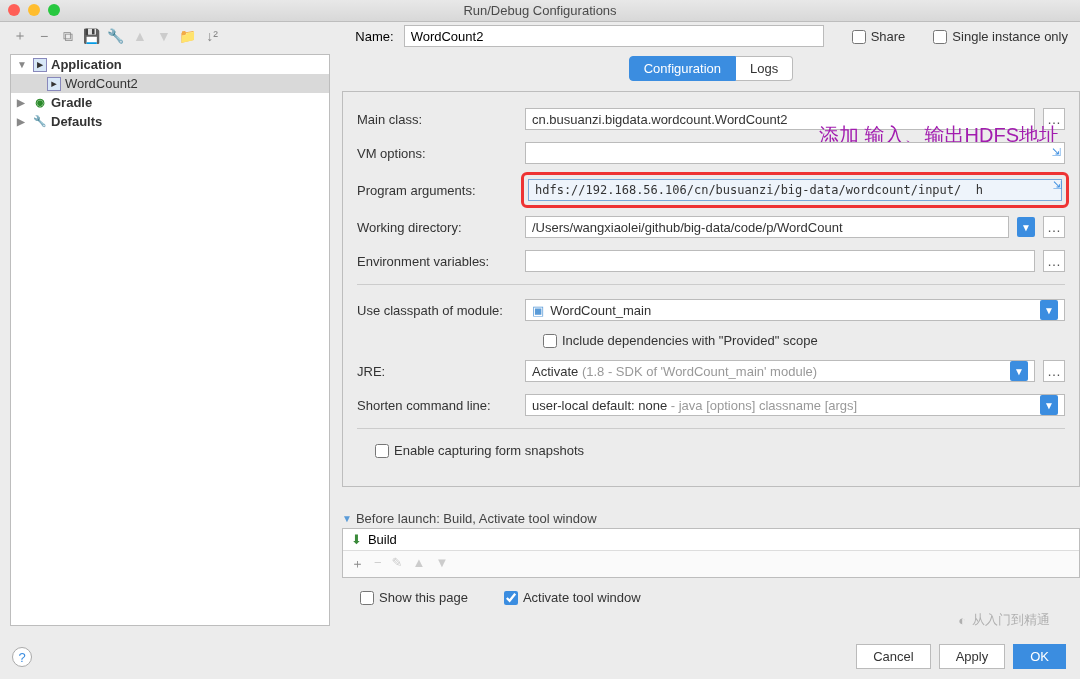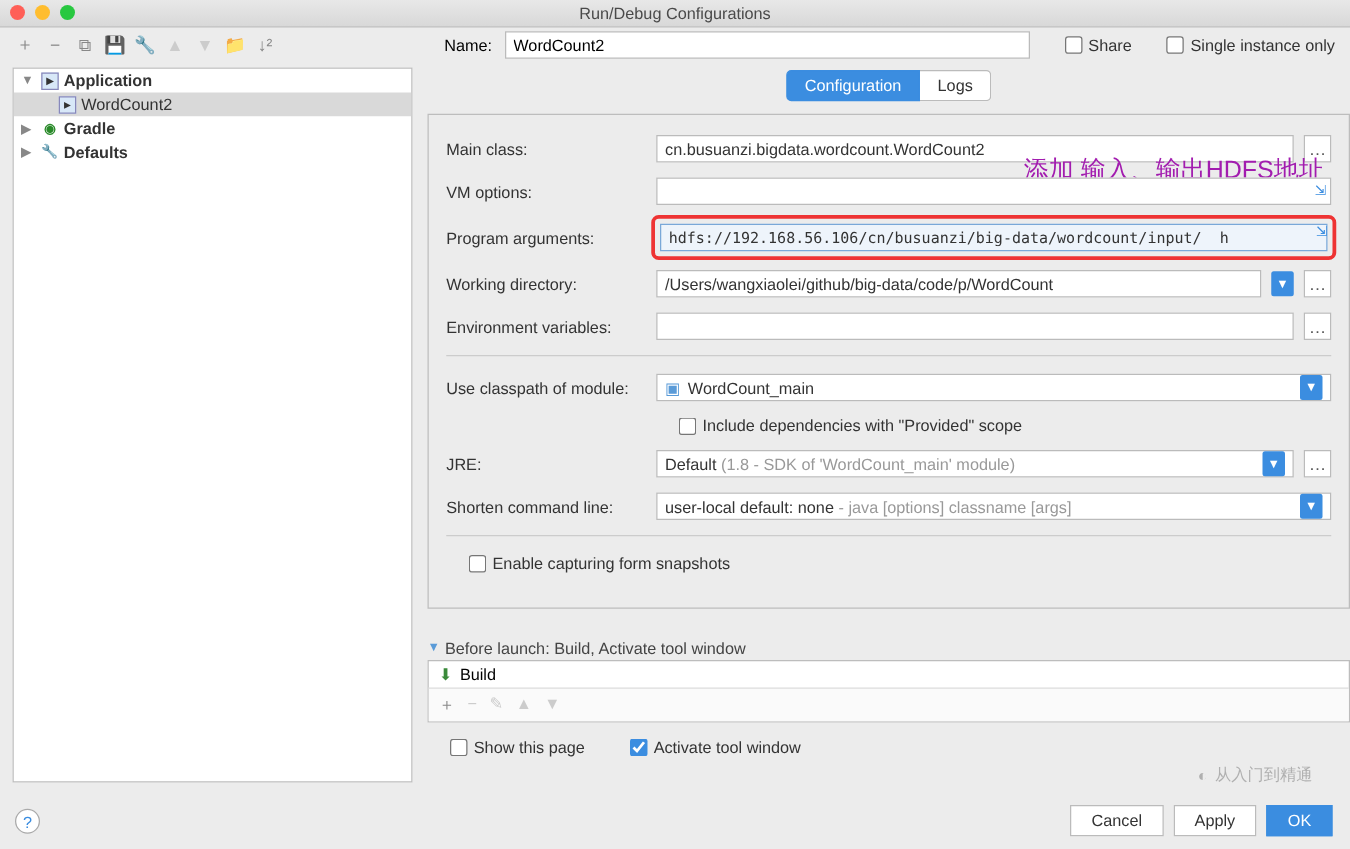--- a/index.html
+++ b/index.html
@@ -9,21 +9,21 @@
 .traffic { position: absolute; left: 8px; top: 4px; display: flex; gap: 8px; }
 .traffic span { width: 12px; height: 12px; border-radius: 50%; display: block; }
 .tl-close { background: #ff5f57; } .tl-min { background: #ffbd2e; } .tl-max { background: #28c840; }
 .title { color: #4a4a4a; font-size: 13px; }
 
 .toolbar { height: 28px; display: flex; align-items: center; gap: 8px; padding: 0 12px; }
 .tool-icon { width: 16px; height: 16px; display: inline-flex; align-items: center; justify-content: center; color: #888; font-size: 14px; cursor: pointer; }
 
 .name-row { display: flex; align-items: center; gap: 10px; margin-left: auto; }
 .name-input { width: 420px; height: 22px; border: 1px solid #bbb; background: #fff; padding: 0 6px; }
-.chk { display: flex; align-items: center; gap: 5px; color: #333; margin-left: 18px; }
+.chk { display: flex; align-items: flex-end; gap: 5px; color: #333; margin-left: 18px; }
 .chk input { width: 14px; height: 14px; }
 
 .main { display: flex; height: 580px; }
 .sidebar { width: 320px; border: 1px solid #bdbdbd; background: #fff; margin: 4px 6px 4px 10px; overflow: auto; }
 .tree-item { display: flex; align-items: center; gap: 4px; padding: 2px 6px; color: #333; cursor: pointer; }
 .tree-item.selected { background: #d9d9d9; }
 .tree-item .disc { color: #888; font-size: 10px; width: 12px; }
 .tree-item .icon-sq { width: 14px; height: 14px; display: inline-flex; align-items: center; justify-content: center; font-size: 11px; }
 .tree-item.bold { font-weight: bold; }
 .tree-indent1 { padding-left: 36px; }
@@ -186,21 +186,21 @@
         <label class="chk">
           <input type="checkbox" style="">
           <span>Include dependencies with "Provided" scope</span>
         </label>
       </div>
 
       <div class="row">
         <div class="row-label">JRE:</div>
         <div class="row-select">
           <span>
-            <span>Default</span>
+            <span>Activate</span>
             <span class="hint">(1.8 - SDK of 'WordCount_main' module)</span>
           </span>
           <span class="blue-drop">▼</span>
         </div>
         <div class="row-btn">…</div>
       </div>
 
       <div class="row">
         <div class="row-label">Shorten command line:</div>
         <div class="row-select">

